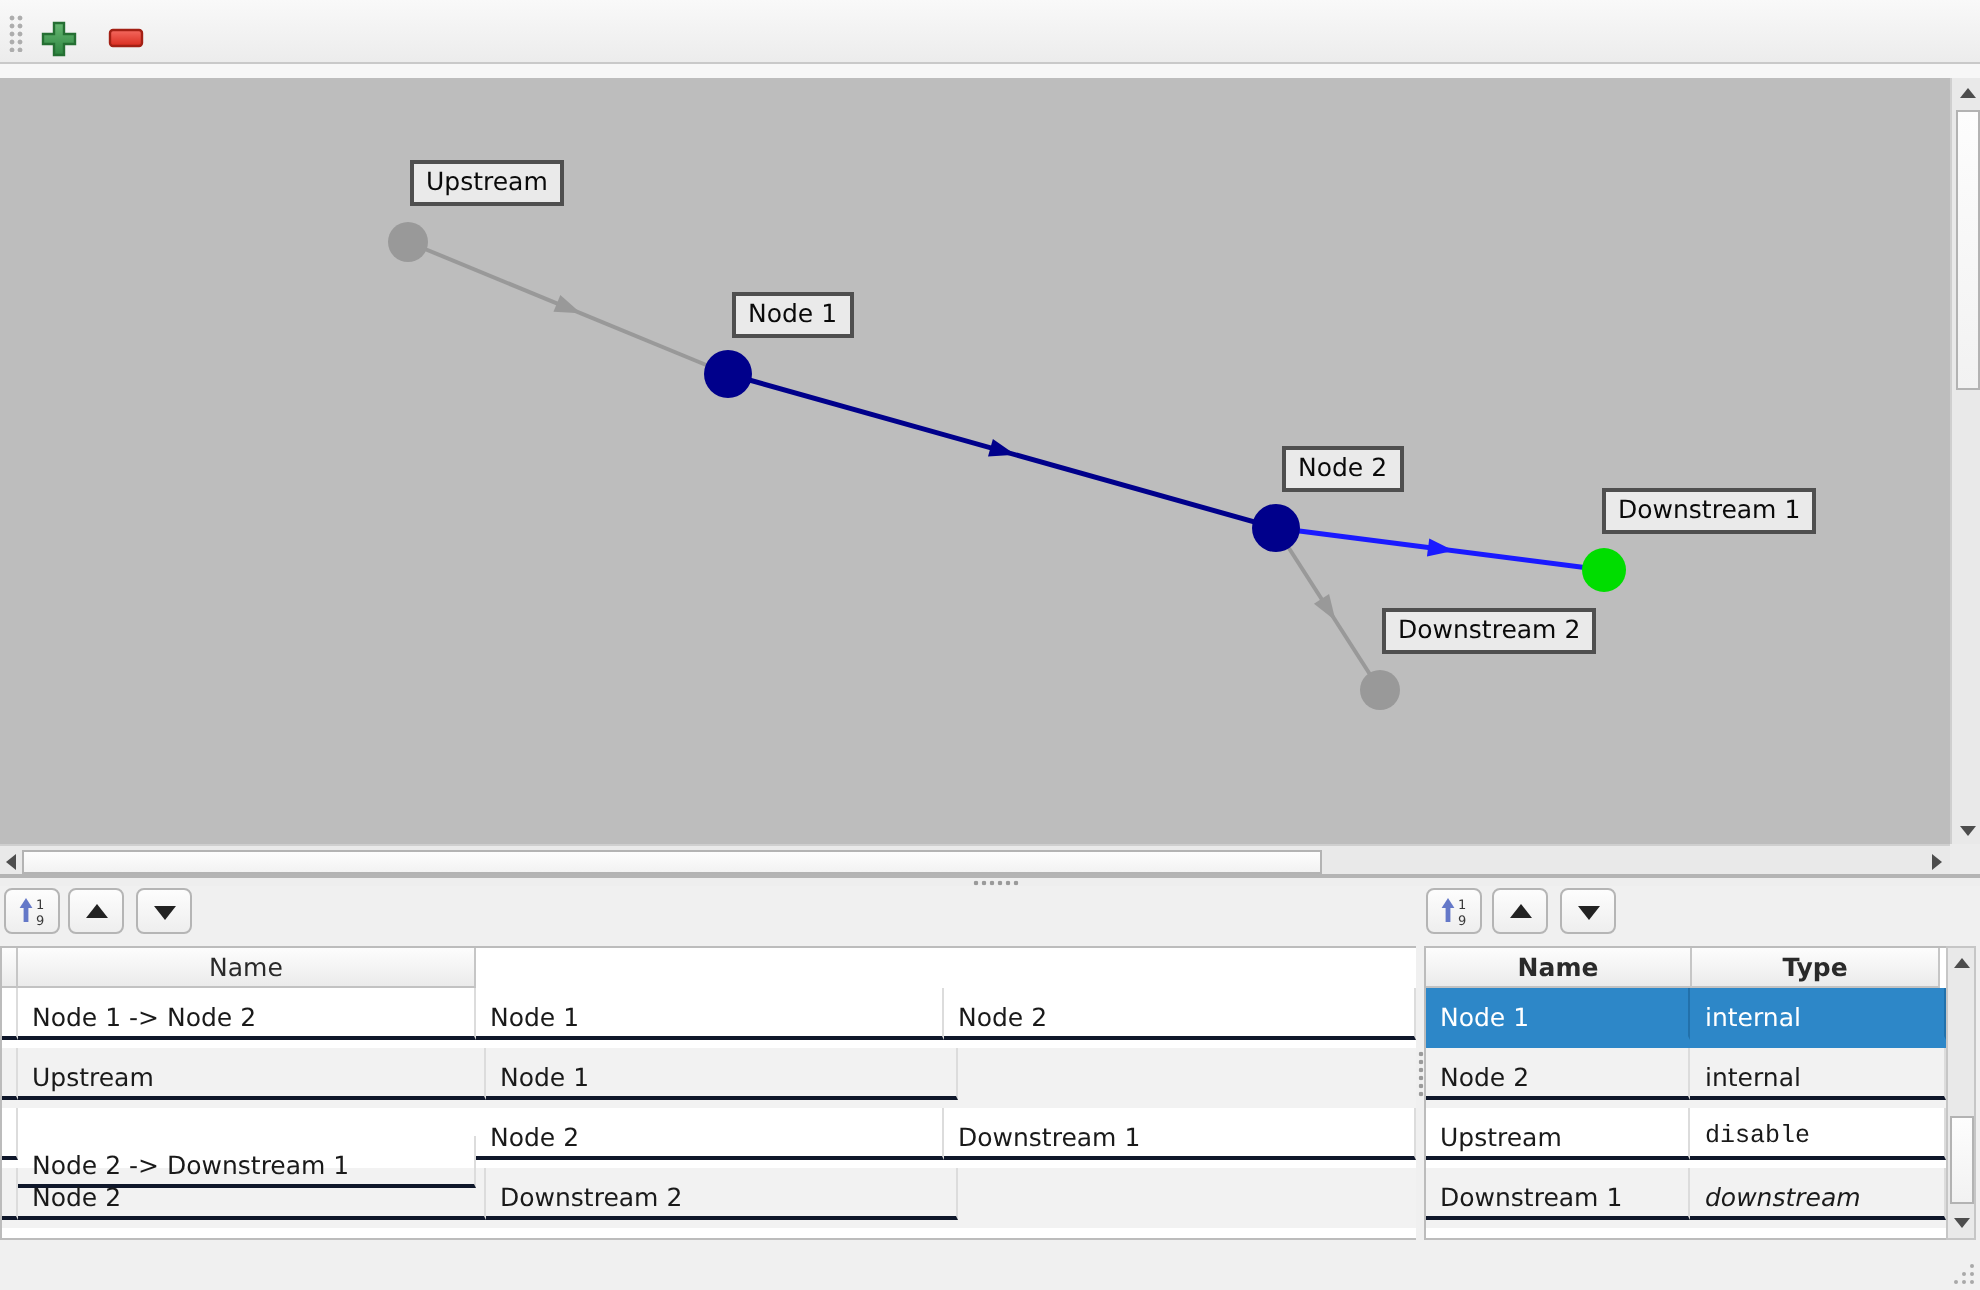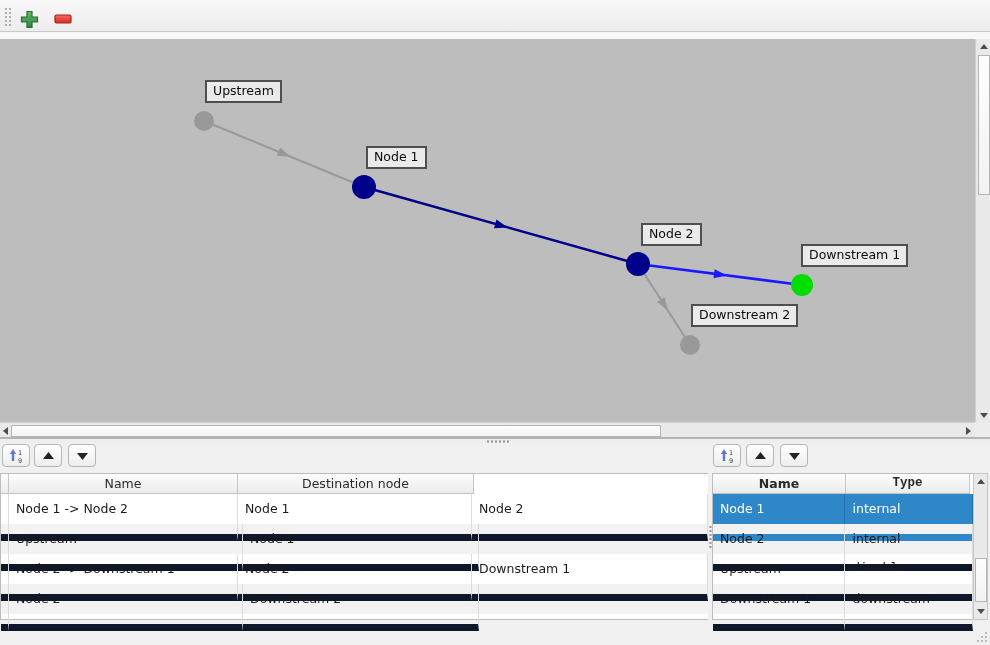--- a/index.html
+++ b/index.html
@@ -44,22 +44,22 @@
     background:linear-gradient(#fdfdfd,#eeeeee);display:flex;align-items:center;justify-content:center;box-sizing:border-box;}
 
   
   .table{position:absolute;top:473px;background:#ffffff;border:1px solid #bcbcbc;box-sizing:border-box;}
   .thead{display:flex;height:20px;}
   .th{height:20px;line-height:19px;font-size:12.5px;color:#2a2a2a;text-align:center;
     background:linear-gradient(#fdfdfd,#ebebeb);border-right:1px solid #c6c6c6;border-bottom:1px solid #c2c2c2;box-sizing:border-box;}
   .th.bold{font-weight:bold;}
   .trow{display:flex;height:30px;background:#ffffff;}
   .trow.alt{background:#f2f2f2;}
-  .td{height:47px;line-height:29px;font-size:12.5px;color:#1a1a1a;padding-left:7px;
-    border-right:1px solid #dcdcdc;border-bottom:7px solid #0f172a;box-sizing:border-box;
+  .td{height:26px;line-height:29px;font-size:12.5px;color:#1a1a1a;padding-left:7px;
+    border-right:1px solid #dcdcdc;border-bottom:2px solid #0f172a;box-sizing:border-box;
     overflow:hidden;white-space:nowrap;}
   .gutter{width:8px;padding:0;}
   .trow.selected{background:var(--sel,#2d87c8);}
   .trow.selected .td{color:#ffffff;border-right-color:#2271ab;border-bottom-color:var(--sel,#2d87c8);}
 
   .resize-grip{position:absolute;right:2px;bottom:2px;}
 </style>
 </head>
 <body>
 
@@ -177,70 +177,69 @@
   <div class="mini-btn" style="left:780px;">
     <svg width="11" height="8" viewBox="0 0 11 8">
         <path d="M5.5 8 0 1h11z" fill="#222"></path>
       </svg>
   </div>
 
   <div id="edges-table" class="table" style="left:0;width:709px;height:147px;">
       <div class="thead">
         <div class="th gutter"></div>
         <div class="th" style="width: 229px;">Name</div>
-        <div class="th" style="width: 236px;">Destination node</div>
       </div>
       <div class="trow">
         <div class="td gutter"></div>
         <div class="td" style="width: 229px;">Node 1 -&gt; Node 2</div>
         <div class="td" style="width: 234px;">Node 1</div>
         <div class="td" style="width: 236px;">Node 2</div>
       </div>
       <div class="trow alt">
         <div class="td gutter"></div>
         <div class="td" style="width: 234px;">Upstream</div>
         <div class="td" style="width: 236px;">Node 1</div>
       </div>
       <div class="trow">
         <div class="td gutter"></div>
-        <div class="td" style="width: 229px;">Node 2 -&gt; Downstream 1</div>
+        <div class="td" style="width: 229px; margin-top: 14px;">Node 2 -&gt; Downstream 1</div>
         <div class="td" style="width: 234px;">Node 2</div>
         <div class="td" style="width: 236px;">Downstream 1</div>
       </div>
       <div class="trow alt">
         <div class="td gutter"></div>
         <div class="td" style="width: 234px;">Node 2</div>
         <div class="td" style="width: 236px;">Downstream 2</div>
       </div>
     </div>
 
   <div class="v-splitter">
     <div class="dots"></div>
   </div>
 
   <div id="nodes-table" class="table" style="left: 712px; width: 262px; height: 147px; --sel: #2d87c8;">
       <div class="thead">
         <div class="th bold" style="width: 133px;">Name</div>
-        <div class="th bold" style="width: 124px; font-family: Liberation Mono, monospace;">Type</div>
+        <div class="th bold" style="width: 124px;">Type</div>
       </div>
       <div class="trow selected">
         <div class="td" style="width: 133px;">Node 1</div>
         <div class="td" style="width: 128px;">internal</div>
       </div>
       <div class="trow alt">
         <div class="td" style="width: 133px;">Node 2</div>
         <div class="td" style="width: 128px;">internal</div>
       </div>
       <div class="trow">
         <div class="td" style="width: 133px;">Upstream</div>
         <div class="td" style="width: 128px; font-family: Liberation Mono, monospace;">disable</div>
       </div>
       <div class="trow alt">
         <div class="td" style="width: 133px;">Downstream 1</div>
-        <div class="td" style="width: 128px;">downstream</div>
+        <div class="td" style="width: 128px; font-style: italic;">downstream</div>
       </div>
     </div>
 
   <div class="sbv" style="left:973px;top:473px;width:15px;height:147px;border:1px solid #c6c6c6;">
     <div class="sb-btn" style="left:1px;top:1px;width:12px;height:13px;">
         <div class="tri-up"></div>
       </div>
     <div class="sb-thumb" style="left:1px;top:84px;width:12px;height:44px;"></div>
     <div class="sb-btn" style="left:1px;bottom:1px;width:12px;height:13px;">
         <div class="tri-down"></div>

